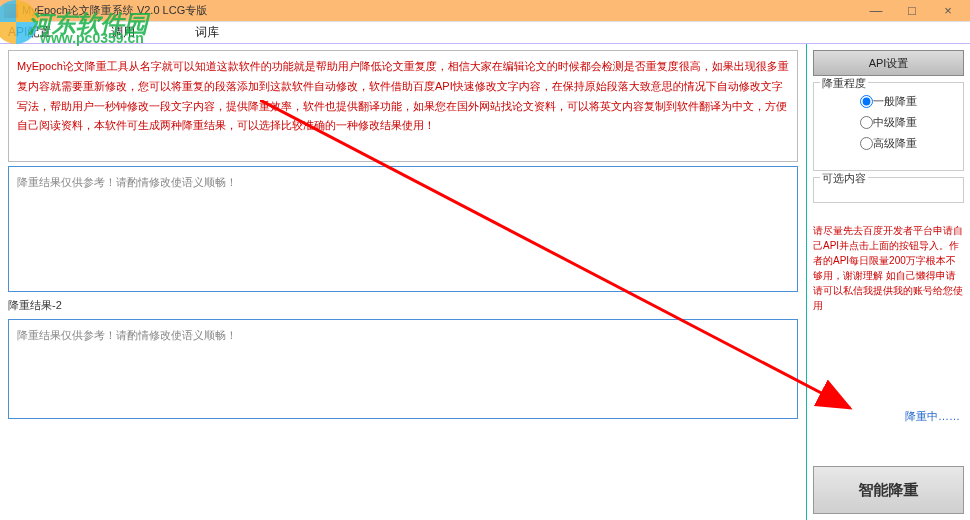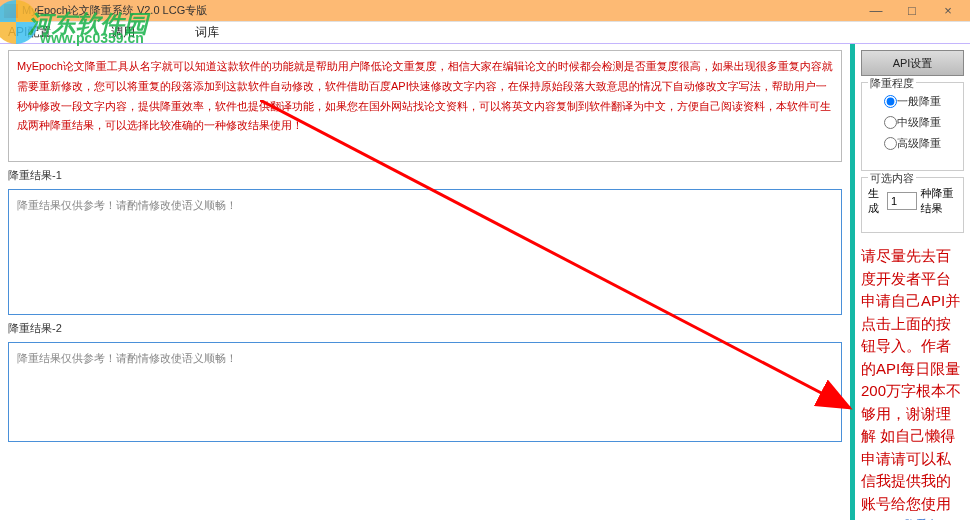--- a/index.html
+++ b/index.html
@@ -4,35 +4,35 @@
 <style>
 * { box-sizing: border-box; margin: 0; padding: 0; }
 body { font-family: "Microsoft YaHei", SimSun, sans-serif; font-size: 12px; background: #fff; width: 970px; height: 520px; overflow: hidden; position: relative; }
 .titlebar { height: 22px; background: #fdba74; border-bottom: 1px solid #e0e0e0; display: flex; align-items: center; padding: 0 4px; }
 .titlebar .icon { width: 14px; height: 14px; background: linear-gradient(135deg,#f90,#f30); margin-right: 4px; }
 .titlebar .title { flex: 1; font-size: 11px; color: #333; }
 .titlebar .wbtn { width: 36px; height: 20px; text-align: center; line-height: 20px; color: #555; font-size: 13px; }
 .menubar { height: 22px; display: flex; align-items: center; padding: 0 8px; gap: 60px; font-size: 12px; color: #222; border-bottom: 1px solid #c4b5fd; }
 .main { display: flex; height: calc(520px - 44px); }
 .left { flex: 1; padding: 6px 8px; display: flex; flex-direction: column; gap: 4px; overflow: hidden; }
-.right { width: 120px; padding: 6px 6px; border-left: 5px solid #14b8a6; display: flex; flex-direction: column; }
+.right { width: 164px; padding: 6px 6px; border-left: 1px solid #14b8a6; display: flex; flex-direction: column; }
 .box { border: 1px solid #bbb; background: #fff; padding: 6px 8px; font-size: 11px; color: #c00; line-height: 1.8; }
 .box.blue { border: 1px solid #4a90d9; color: #888; }
 .section-label { font-size: 11px; color: #333; padding: 2px 0; }
 .box1 { height: 112px; }
 .box2 { height: 126px; }
 .box3 { height: 100px; }
 .group { border: 1px solid #ccc; padding: 8px 6px 16px; margin-bottom: 6px; position: relative; }
 .group .legend { position: absolute; top: -7px; left: 6px; background: #fff; padding: 0 2px; font-size: 11px; color: #333; }
 .group.api { height: 26px; padding: 3px 6px; text-align: center; background: linear-gradient(#ddd,#bbb); color: #222; border: 1px solid #888; font-size: 11px; line-height: 18px; }
 .radio-row { display: flex; align-items: center; gap: 0; padding: 3px 0; font-size: 11px; color: #333; justify-content: center; }
 .radio-row input { margin: 0; }
 .gen-row { display: flex; align-items: center; gap: 4px; font-size: 11px; }
 .gen-row input[type=number] { width: 30px; height: 18px; font-size: 11px; text-align: center; border: 1px solid #999; }
-.note { font-size: 15px; color: #c00; line-height: 1.5; margin-top: 6px; }
+.note { font-size: 10px; color: #c00; line-height: 1.5; margin-top: 14px; }
 .spacer { flex: 1; }
 .status { font-size: 11px; color: #2266cc; text-align: right; padding: 2px 4px; }
 .bigbtn { height: 48px; background: linear-gradient(#e8e8e8,#cfcfcf); border: 1px solid #999; font-size: 15px; font-weight: bold; color: #333; display: flex; align-items: center; justify-content: center; margin-top: 40px; }
 .watermark { position: absolute; top: 0; left: 0; pointer-events: none; opacity: 0.85; }
 .wm-logo { position: absolute; top: 0; left: -6px; width: 44px; height: 44px; border-radius: 50%; background: conic-gradient(#f7b733 0 25%, #3fc1f0 0 50%, #f7b733 0 75%, #3fc1f0 0 100%); }
 .wm-text { position: absolute; top: 8px; left: 28px; font-size: 24px; font-weight: bold; color: #17b24a; font-style: italic; white-space: nowrap; }
 .wm-url { position: absolute; top: 30px; left: 40px; font-size: 14px; color: #17b24a; font-weight: bold; text-align: right; }
 .arrow { position: absolute; top: 100px; left: 260px; width: 620px; height: 340px; pointer-events: none; }
 </style>
 </head>
@@ -49,21 +49,20 @@
 <div class="menubar">
   <span>API配置</span>
   <span>调用</span>
   <span>词库</span>
 </div>
 
 <div class="main">
   <div class="left">
     <div class="box box1">MyEpoch论文降重工具从名字就可以知道这款软件的功能就是帮助用户降低论文重复度，相信大家在编辑论文的时候都会检测是否重复度很高，如果出现很多重复内容就需要重新修改，您可以将重复的段落添加到这款软件自动修改，软件借助百度API快速修改文字内容，在保持原始段落大致意思的情况下自动修改文字写法，帮助用户一秒钟修改一段文字内容，提供降重效率，软件也提供翻译功能，如果您在国外网站找论文资料，可以将英文内容复制到软件翻译为中文，方便自己阅读资料，本软件可生成两种降重结果，可以选择比较准确的一种修改结果使用！</div>
 
-    <div class="section-label">降重结果-1</div>
     <div class="box blue box2">降重结果仅供参考！请酌情修改使语义顺畅！</div>
 
     <div class="section-label">降重结果-2</div>
     <div class="box blue box3">降重结果仅供参考！请酌情修改使语义顺畅！</div>
   </div>
 
   <div class="right">
     <div class="group api">API设置</div>
 
     <div class="group">
@@ -77,25 +76,20 @@
         <span>中级降重</span>
       </label>
       <label class="radio-row">
         <input type="radio" name="lv" style="">
         <span>高级降重</span>
       </label>
     </div>
 
     <div class="group">
       <span class="legend">可选内容</span>
-      <div class="gen-row">
-        <span>生成</span>
-        <input type="number" value="1" style="">
-        <span>种降重结果</span>
-      </div>
     </div>
 
     <div class="note">请尽量先去百度开发者平台申请自己API并点击上面的按钮导入。作者的API每日限量200万字根本不够用，谢谢理解
 如自己懒得申请请可以私信我提供我的账号给您使用</div>
 
     <div class="spacer"></div>
     <div class="status">降重中……</div>
     <div class="bigbtn">智能降重</div>
   </div>
 </div>

